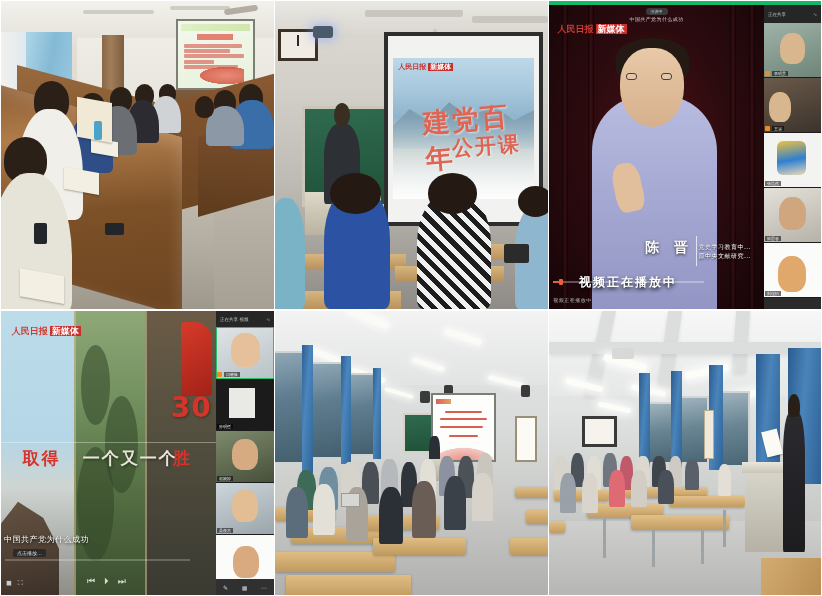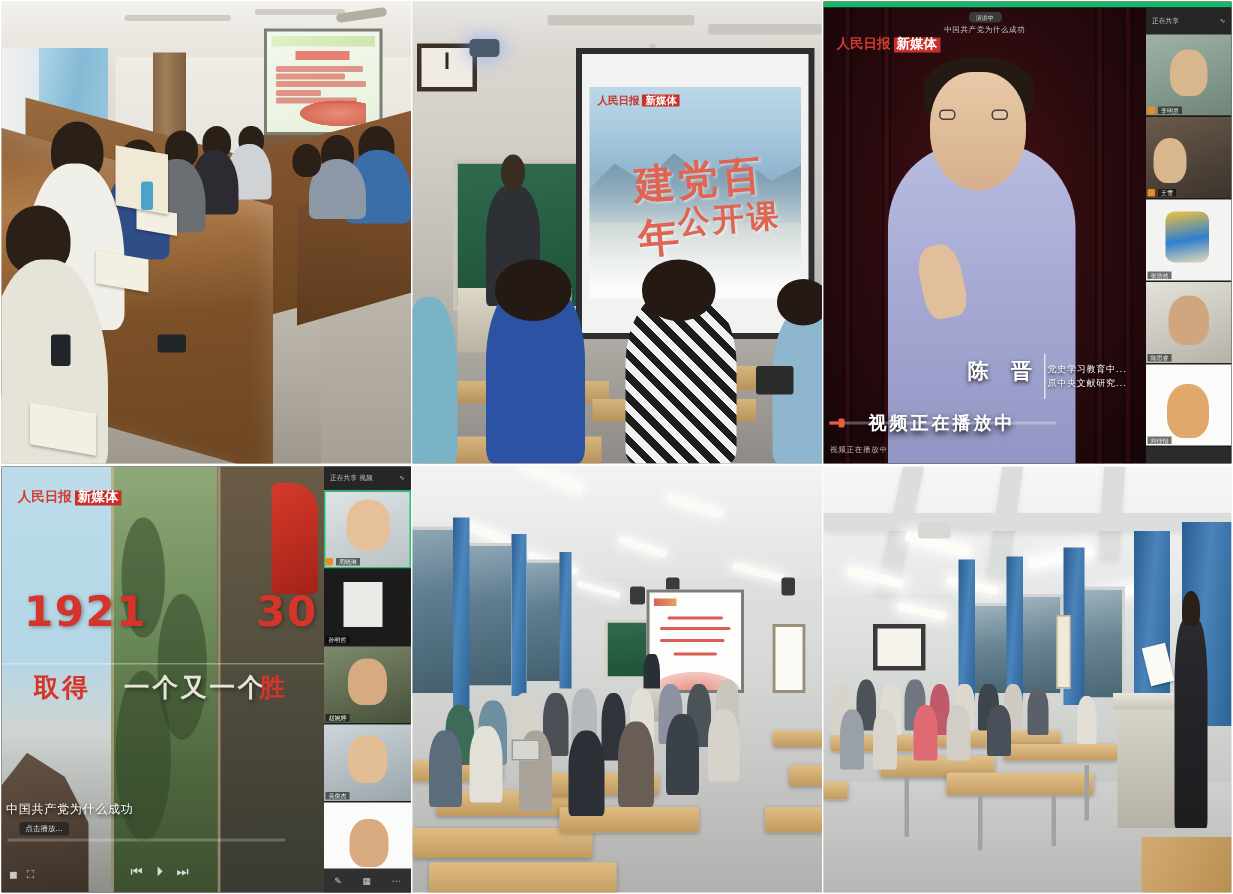--- a/index.html
+++ b/index.html
@@ -459,21 +459,20 @@
         <div class="flag"></div>
       </div>
       <div class="vdiv" style="left:34%;"></div>
       <div class="vdiv" style="left:67%;"></div>
       <div class="midline"></div>
 
       <div class="rmrb4">
         <span>人民日报</span><span class="b">新媒体</span>
       </div>
 
-      <div class="year" style="left:7%;top:28%;">1921</div>
       <div class="year" style="left:79%;top:28%;">30</div>
       <div class="cnred" style="left:10%;top:48%;">取得</div>
       <div class="cn" style="left:38%;top:48%;">一个又一个</div>
       <div class="cnred" style="left:80%;top:48%;">胜</div>
 
       <div class="caption">中国共产党为什么成功</div>
       <div class="tooltip">点击播放...</div>
       <div class="pbar"></div>
       <div class="pctl">
         <span>◼</span>

